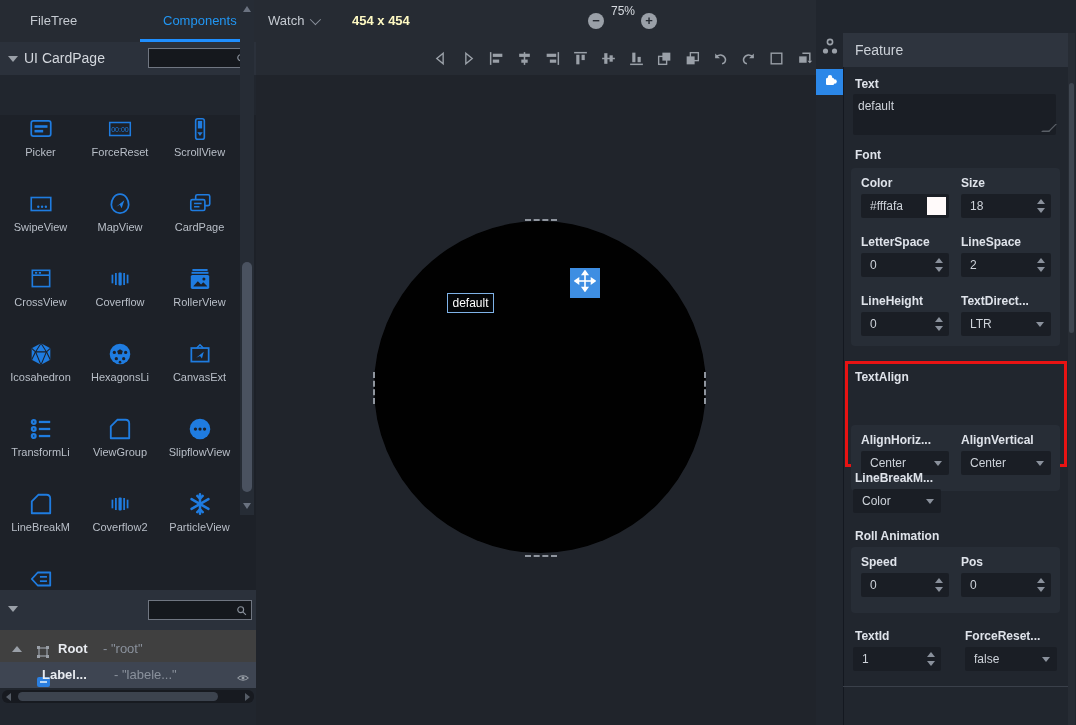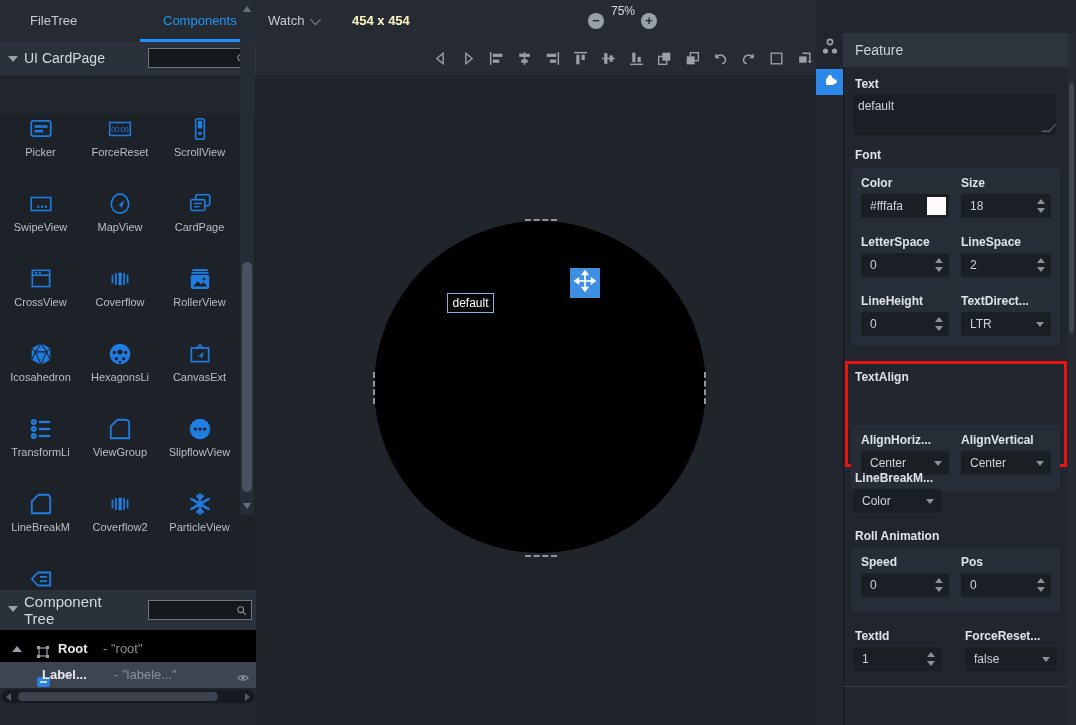--- a/index.html
+++ b/index.html
@@ -40,21 +40,21 @@
   .comp-label{margin-top:4px;font-size:11px;color:#b9bfc8;white-space:nowrap;overflow:hidden;}
   
   .vtrack{background:#262c35;}
   #grid-scroll{left:240px;top:0;width:14px;height:515px;}
   .sb-arrow-up{width:0;height:0;border-left:4px solid transparent;border-right:4px solid transparent;border-bottom:6px solid #6a7280;position:absolute;left:3px;}
   .sb-arrow-dn{width:0;height:0;border-left:4px solid transparent;border-right:4px solid transparent;border-top:6px solid #6a7280;position:absolute;left:3px;}
   #grid-thumb{left:2px;top:262px;width:10px;height:230px;background:#4a5260;border-radius:5px;position:absolute;}
   
   #tree-header{left:0;top:590px;width:256px;height:40px;}
   #tree-title{left:24px;top:3px;width:110px;font-size:15px;line-height:17px;color:#d4d8de;}
-  #tree-rows{left:0;top:630px;width:256px;height:58px;background:#000000;}
+  #tree-rows{left:0;top:630px;width:256px;height:58px;background:#404040;}
   .tree-row{position:absolute;left:0;width:256px;height:26px;font-size:13px;line-height:26px;cursor:pointer;}
   .tree-row.selected{background:#3e4552;}
   .tree-name{font-weight:bold;color:#e8ebf0;}
   .tree-suffix{color:#8a919c;margin-left:8px;}
   #hscroll{left:2px;top:690px;width:252px;height:13px;background:#171a20;border-radius:6px;}
   #hthumb{position:absolute;left:16px;top:2px;width:200px;height:9px;background:#3c434e;border-radius:5px;}
   .hs-left{position:absolute;left:4px;top:3px;width:0;height:0;border-top:4px solid transparent;border-bottom:4px solid transparent;border-right:5px solid #555c66;}
   .hs-right{position:absolute;right:4px;top:3px;width:0;height:0;border-top:4px solid transparent;border-bottom:4px solid transparent;border-left:5px solid #555c66;}
   
   #canvas{left:256px;top:75px;width:560px;height:650px;background:#20242b;overflow:hidden;}
@@ -427,21 +427,20 @@
     </div>
   </div>
 <div id="grid-scroll" class="abs vtrack">
   <span class="sb-arrow-up" style="top:6px;"></span>
   <div id="grid-thumb"></div>
   <span class="sb-arrow-dn" style="bottom:6px;"></span>
 </div>
 
 <div id="tree-header" class="abs">
   <span class="sec-tri abs" style="left:8px;top:16px;"></span>
-  <span id="tree-title" class="abs hdr-title">Component Tree</span>
   <div class="searchbox" style="left:148px;top:10px;">
     <input style="">
     <span class="mag"><svg width="13" height="13" viewBox="0 0 16 16">
           <circle cx="7" cy="7" r="3.6" fill="none" stroke="#8a919c" stroke-width="1.4"></circle>
           <line x1="10" y1="10" x2="13.4" y2="13.4" stroke="#8a919c" stroke-width="1.4"></line>
         </svg></span>
   </div>
 </div>
 
 <div id="tree-rows" class="abs">

